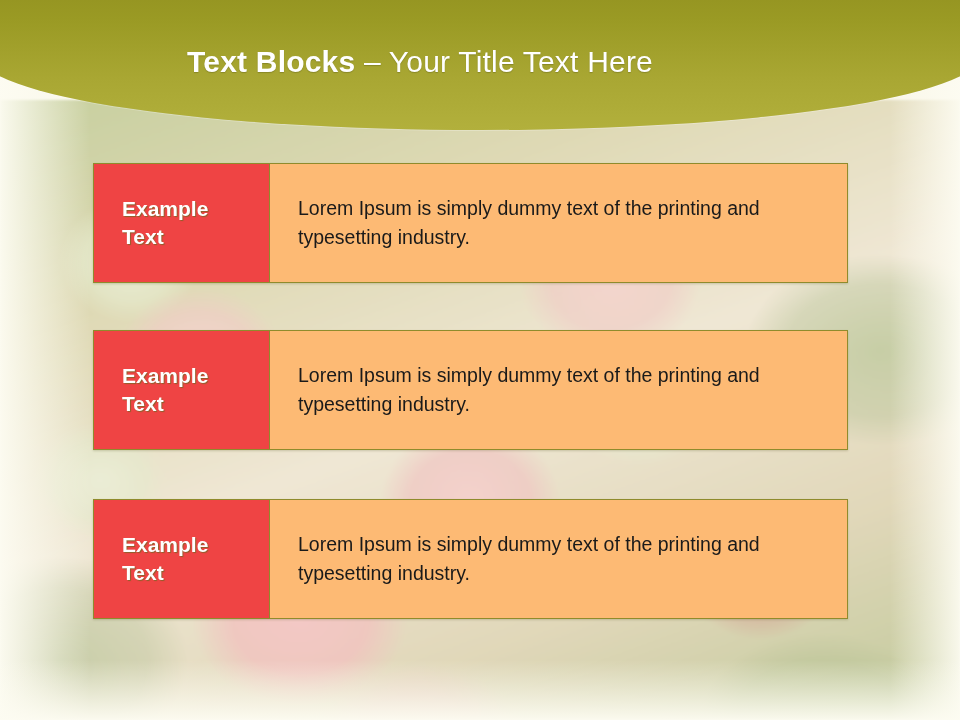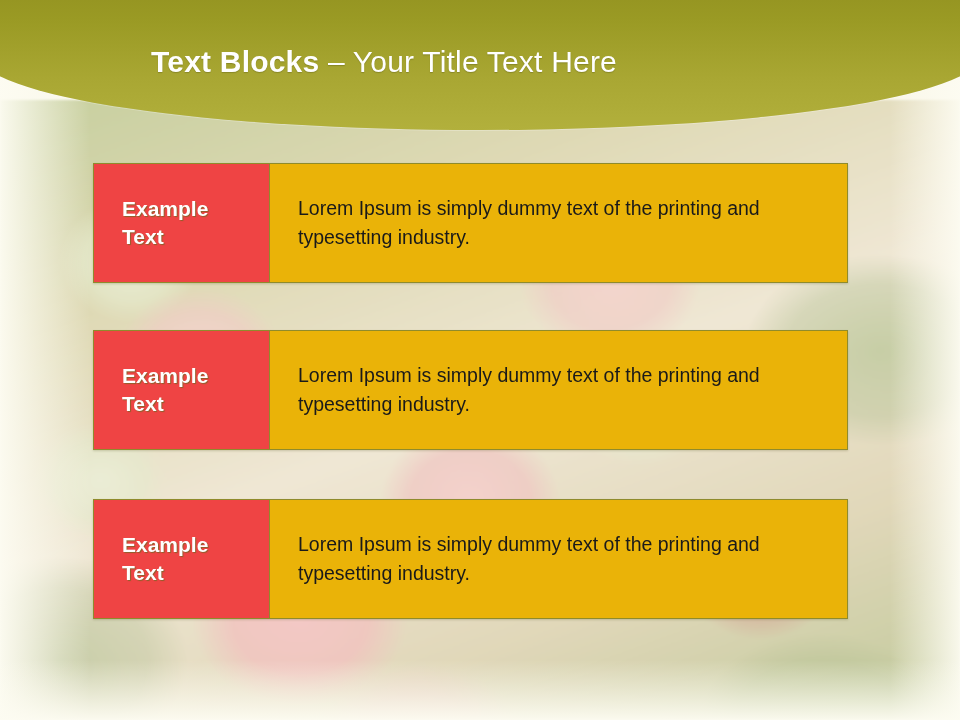--- a/index.html
+++ b/index.html
@@ -100,20 +100,21 @@
     position: absolute;
     left: 0;
     top: 45px;
     width: 768px;
     text-align: center;
     font-size: 30px;
     color: #ffffff;
     letter-spacing: 0.2px;
     white-space: nowrap;
     text-shadow: 0 1px 1px rgba(80,80,20,0.35);
+    padding-left: 36px;
   }
   #title .strong { font-weight: bold; }
   #title .light { font-weight: normal; }
 
   
   .row {
     position: absolute;
     left: 93px;
     width: 755px;
     height: 120px;
@@ -137,21 +138,21 @@
     font-size: 21px;
     font-weight: bold;
     color: #ffffff;
     line-height: 1.32;
     text-shadow: 1px 1px 1px rgba(110,105,35,0.75);
     max-width: 120px;
   }
   .row .body-cell {
     flex: 1;
     box-sizing: border-box;
-    background: #eab308;
+    background: #fdba74;
     border: 1px solid #8f8b2c;
     border-left: none;
     display: flex;
     align-items: center;
     padding: 0 26px 0 28px;
   }
   .row .body-cell .body-text {
     font-size: 19.5px;
     color: #1a1a1a;
     line-height: 1.48;

